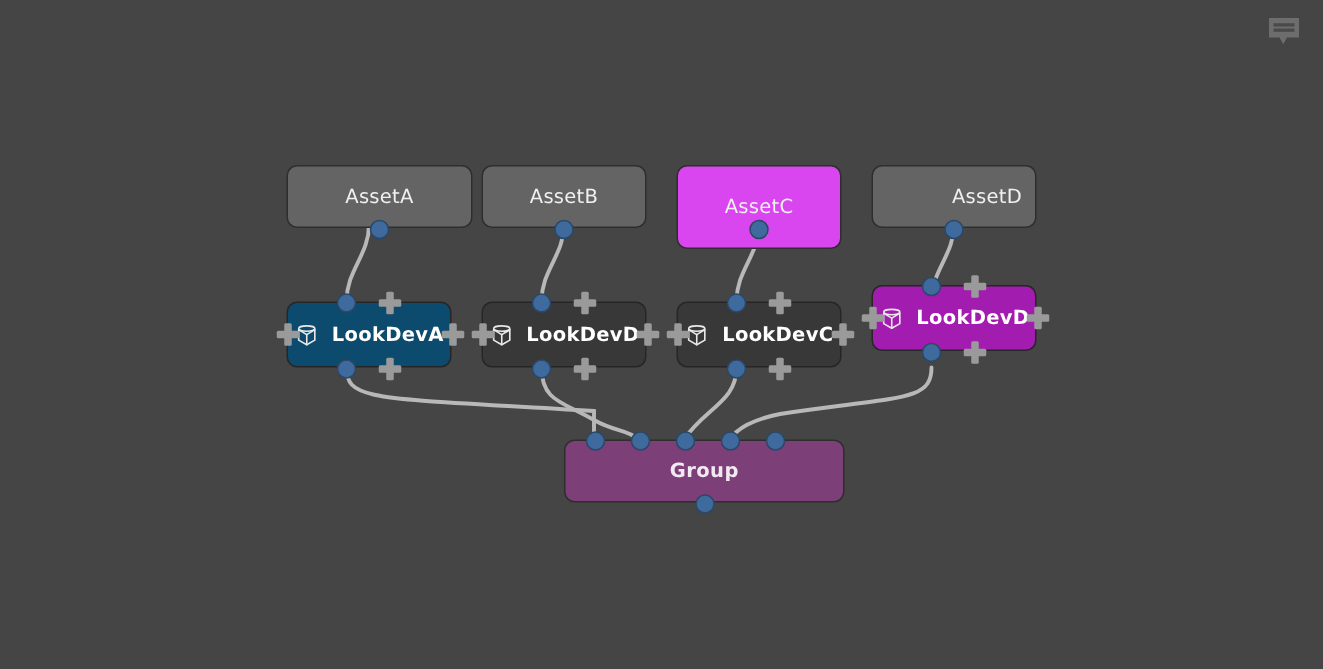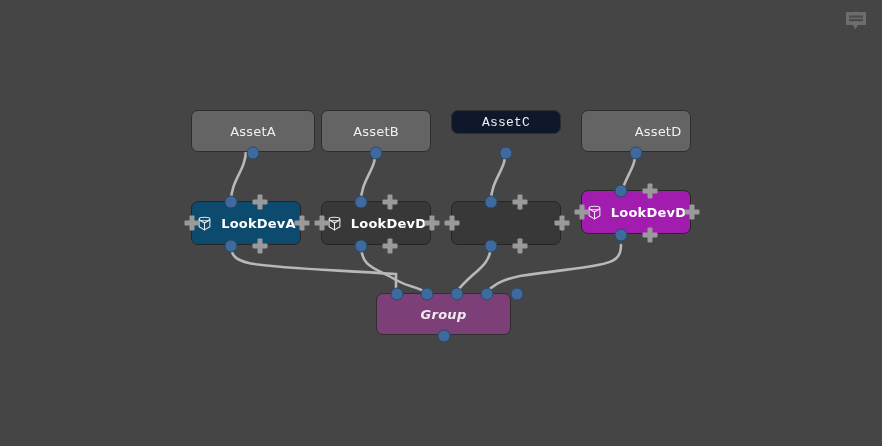--- a/index.html
+++ b/index.html
@@ -133,21 +133,21 @@
 
   <div id="nodes">
       <div class="node node-asset" style="left: 191px; top: 110px; width: 124px; height: 42px; background: rgb(100, 100, 100);">
         <span class="node-label">AssetA</span>
         <div class="port" style="left: 50%; top: 42px;"></div>
       </div>
       <div class="node node-asset" style="left: 321px; top: 110px; width: 110px; height: 42px; background: rgb(100, 100, 100);">
         <span class="node-label">AssetB</span>
         <div class="port" style="left: 50%; top: 42px;"></div>
       </div>
-      <div class="node node-asset" style="left: 451px; top: 110px; width: 110px; height: 24px; background: #0f172a; font-family: Liberation Mono, monospace;">
+      <div class="node node-asset" style="left: 451px; top: 110px; width: 110px; height: 56px; background: #d946ef;">
         <span class="node-label">AssetC</span>
         <div class="port" style="left: 50%; top: 42px;"></div>
       </div>
       <div class="node node-asset" style="left: 581px; top: 110px; width: 110px; height: 42px; background: rgb(100, 100, 100); padding-left: 44px;">
         <span class="node-label">AssetD</span>
         <div class="port" style="left: 50%; top: 42px;"></div>
       </div>
       <div class="node node-lookdev" style="left: 191px; top: 201px; width: 110px; height: 44px; background: #0c4a6e;">
         <div class="node-inner">
           <svg viewBox="0 0 24 24" class="cube-icon">
@@ -176,20 +176,29 @@
           <span class="node-label">LookDevD</span>
         </div>
         <div class="port" style="left: 36%; top: 0px;"></div>
         <div class="port" style="left: 36%; top: 44px;"></div>
         <div class="plus" style="left: 63%; top: 0px;"></div>
         <div class="plus" style="left: 63%; top: 44px;"></div>
         <div class="plus" style="left: 0px; top: 50%;"></div>
         <div class="plus" style="left: 110px; top: 50%;"></div>
       </div>
       <div class="node node-lookdev" style="left: 451px; top: 201px; width: 110px; height: 44px; background: rgb(56, 56, 56);">
+        <div class="node-inner">
+          <svg viewBox="0 0 24 24" class="cube-icon">
+            <path d="M12 3.2 C16.2 3.2 19.6 4.3 19.6 5.7 C19.6 7.1 16.2 8.2 12 8.2 C7.8 8.2 4.4 7.1 4.4 5.7 C4.4 4.3 7.8 3.2 12 3.2 Z" fill="none" stroke="#e8e8e8" stroke-width="1.5" stroke-linejoin="round" stroke-linecap="round"></path>
+            <path d="M4.4 6.6 V16.6 L12 21 L19.6 16.6 V6.6" fill="none" stroke="#e8e8e8" stroke-width="1.5" stroke-linejoin="round" stroke-linecap="round"></path>
+            <path d="M4.6 7.0 L12 11.4 L19.4 7.0" fill="none" stroke="#e8e8e8" stroke-width="1.5" stroke-linejoin="round" stroke-linecap="round"></path>
+            <path d="M12 11.4 V21" fill="none" stroke="#e8e8e8" stroke-width="1.5" stroke-linejoin="round" stroke-linecap="round"></path>
+          </svg>
+          <span class="node-label">LookDevC</span>
+        </div>
         <div class="port" style="left: 36%; top: 0px;"></div>
         <div class="port" style="left: 36%; top: 44px;"></div>
         <div class="plus" style="left: 63%; top: 0px;"></div>
         <div class="plus" style="left: 63%; top: 44px;"></div>
         <div class="plus" style="left: 0px; top: 50%;"></div>
         <div class="plus" style="left: 110px; top: 50%;"></div>
       </div>
       <div class="node node-lookdev" style="left: 581px; top: 190px; width: 110px; height: 44px; background: #a21caf;">
         <div class="node-inner">
           <svg viewBox="0 0 24 24" class="cube-icon">
@@ -200,21 +209,21 @@
           </svg>
           <span class="node-label">LookDevD</span>
         </div>
         <div class="port" style="left: 36%; top: 0px;"></div>
         <div class="port" style="left: 36%; top: 44px;"></div>
         <div class="plus" style="left: 63%; top: 0px;"></div>
         <div class="plus" style="left: 63%; top: 44px;"></div>
         <div class="plus" style="left: 0px; top: 50%;"></div>
         <div class="plus" style="left: 110px; top: 50%;"></div>
       </div>
-      <div class="node node-group" style="left: 376px; top: 293px; width: 135px; height: 42px; background: rgb(124, 63, 120); font-style: italic;">
+      <div class="node node-group" style="left: 376px; top: 293px; width: 187px; height: 42px; background: rgb(124, 63, 120);">
         <span class="node-label">Group</span>
         <div class="port" style="left: 20px; top: 0px;"></div>
         <div class="port" style="left: 50px; top: 0px;"></div>
         <div class="port" style="left: 80px; top: 0px;"></div>
         <div class="port" style="left: 110px; top: 0px;"></div>
         <div class="port" style="left: 140px; top: 0px;"></div>
         <div class="port" style="left: 50%; top: 42px;"></div>
       </div>
     </div>
 

